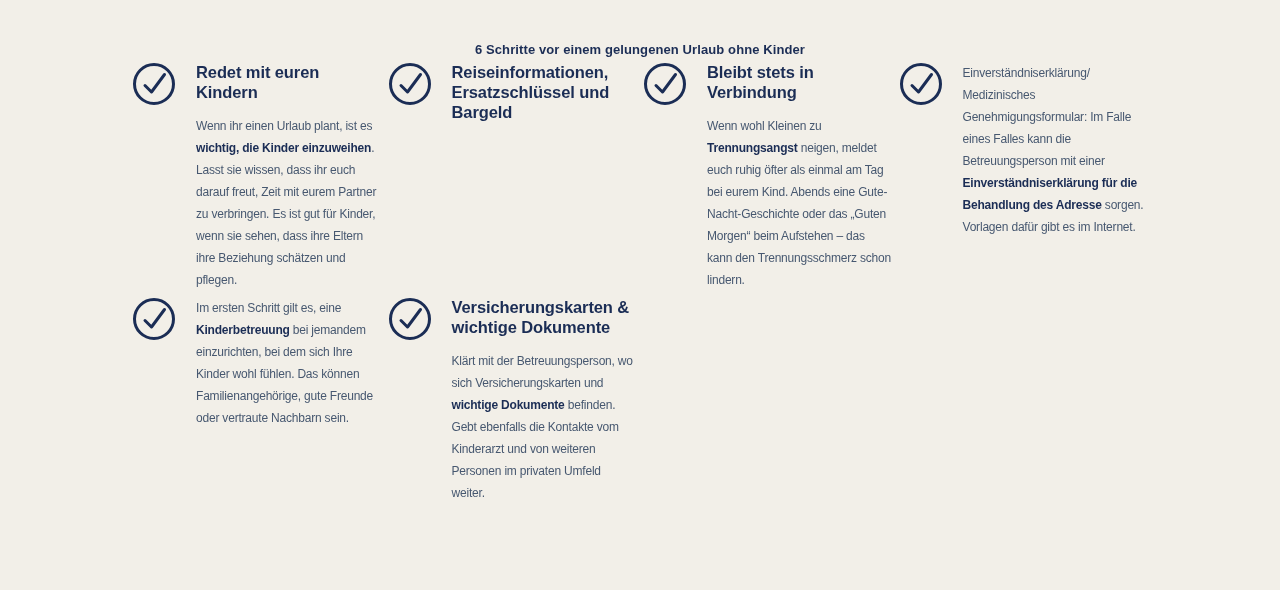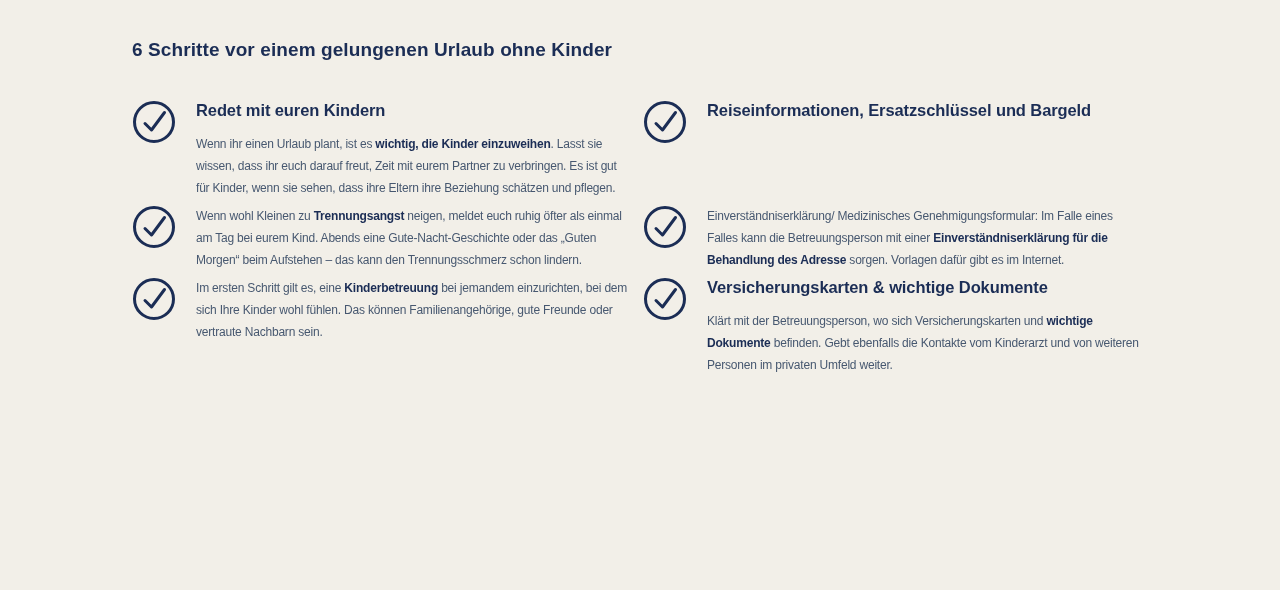--- a/index.html
+++ b/index.html
@@ -14,31 +14,30 @@
     background: var(--bg);
     font-family: "Liberation Sans", "DejaVu Sans", sans-serif;
     overflow: hidden;
   }
   .page {
     width: 1016px;
     margin: 0 auto;
     padding-top: 38px;
   }
   .page-title {
-    text-align: left;
+    text-align: center;
     color: var(--navy);
-    font-size: 19px;
+    font-size: 13px;
     font-weight: 700;
     letter-spacing: 0.1px;
     line-height: 24px;
   }
   .steps-grid {
-    margin-top: 38px;
     display: grid;
-    grid-template-columns: 1fr 1fr;
+    grid-template-columns: 1fr 1fr 1fr 1fr;
     column-gap: 24px;
     row-gap: 36px;
     gap: 6px;
   }
   .item {
     display: flex;
     align-items: flex-start;
   }
   .icon {
     flex: 0 0 44px;
@@ -104,20 +103,21 @@
     </section>
 
     <section class="item">
       <span class="icon">
         <svg width="44" height="44" viewBox="0 0 44 44" fill="none" xmlns="http://www.w3.org/2000/svg">
           <circle cx="22" cy="22" r="19.5" stroke="#1b2d55" stroke-width="3"></circle>
           <path d="M13 23.5 L19.5 30 L32.5 12.5" stroke="#1b2d55" stroke-width="3" stroke-linecap="round" stroke-linejoin="round" fill="none"></path>
         </svg>
       </span>
       <div class="content">
+        <h3>Bleibt stets in Verbindung</h3>
         <p><span>Wenn wohl Kleinen zu </span><b>Trennungsangst</b><span> neigen, meldet euch ruhig öfter als einmal am Tag bei eurem Kind. Abends eine Gute-Nacht-Geschichte oder das „Guten Morgen“ beim Aufstehen – das kann den Trennungsschmerz schon lindern.</span></p>
       </div>
     </section>
 
     <section class="item">
       <span class="icon">
         <svg width="44" height="44" viewBox="0 0 44 44" fill="none" xmlns="http://www.w3.org/2000/svg">
           <circle cx="22" cy="22" r="19.5" stroke="#1b2d55" stroke-width="3"></circle>
           <path d="M13 23.5 L19.5 30 L32.5 12.5" stroke="#1b2d55" stroke-width="3" stroke-linecap="round" stroke-linejoin="round" fill="none"></path>
         </svg>

